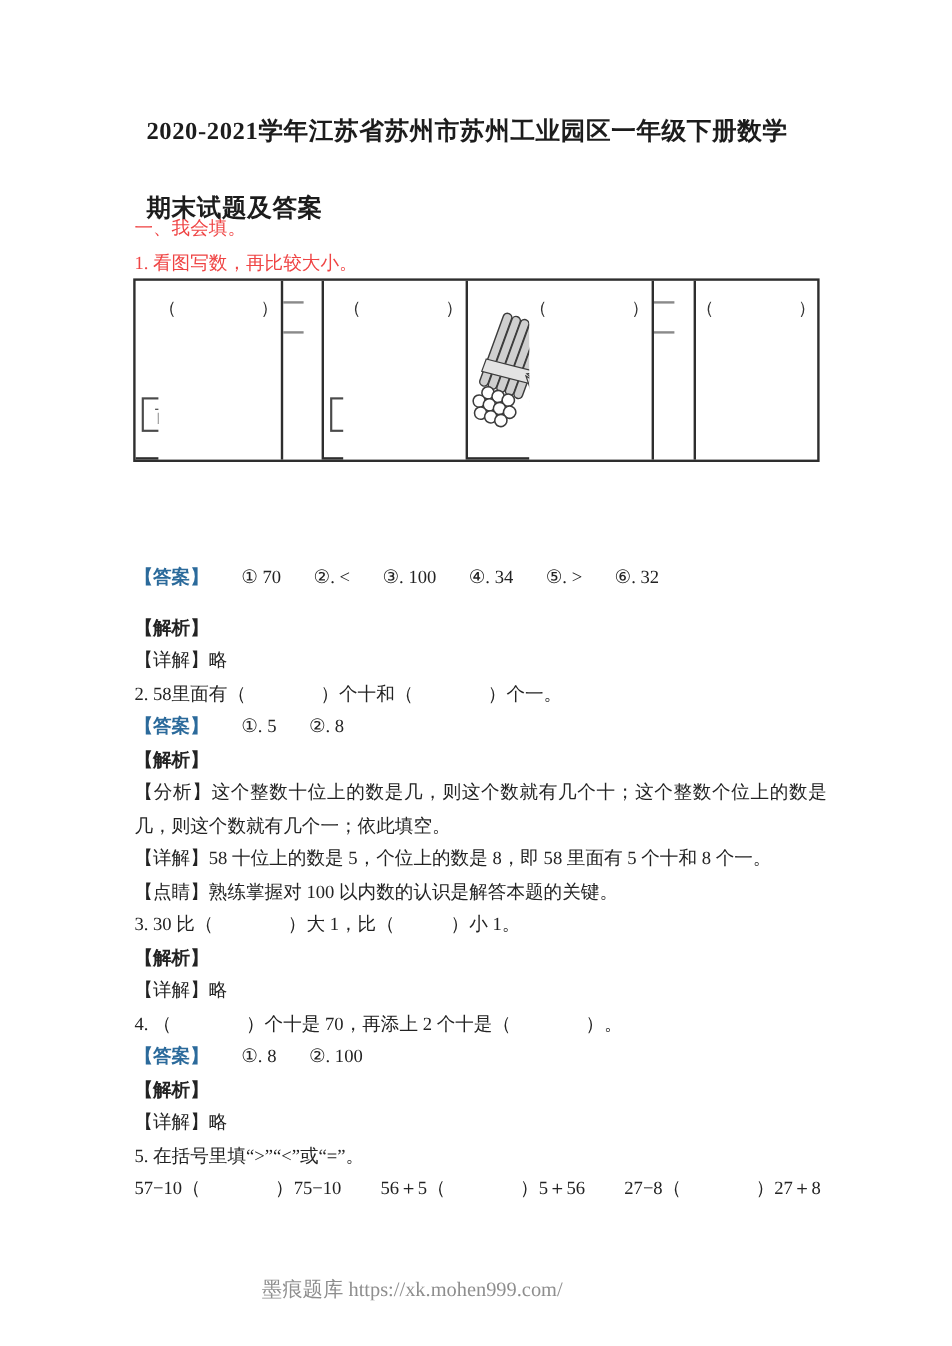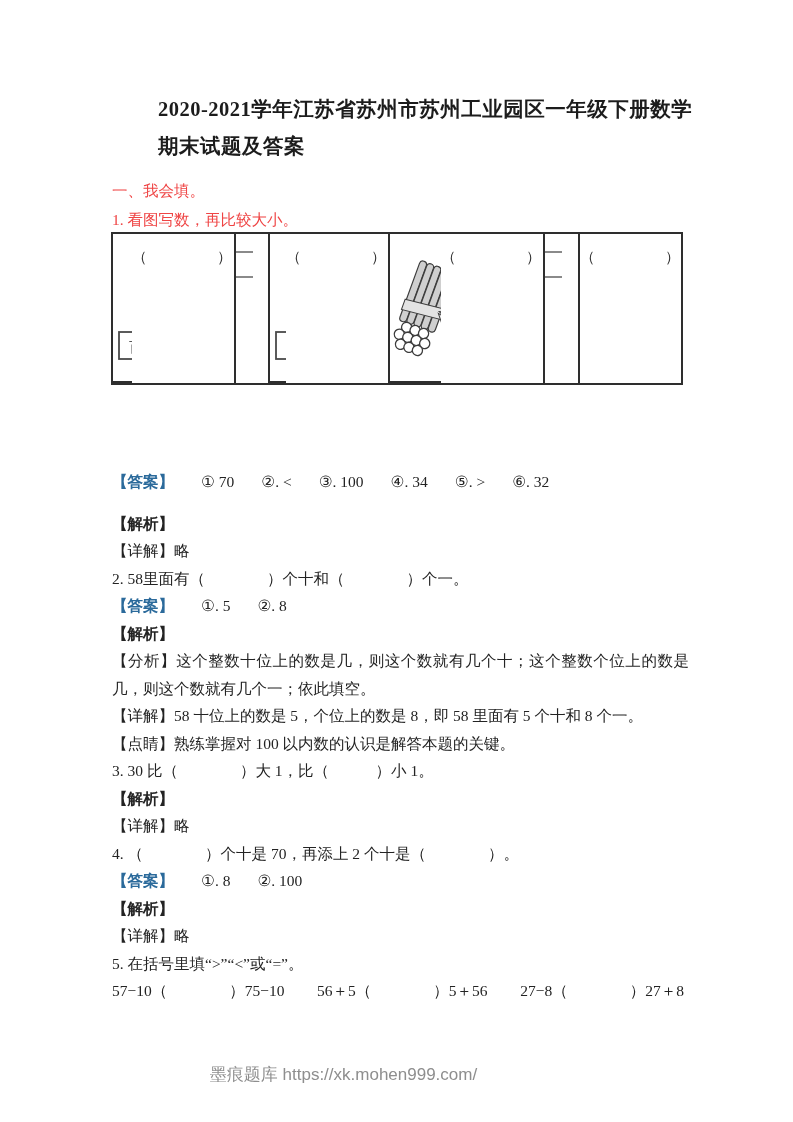--- a/index.html
+++ b/index.html
@@ -2,23 +2,23 @@
 <html style="--label-blue: #2b6a9b; --footer-gray: #8e8e8e;"><head>
 <meta charset="utf-8">
 <style>
   html,body{margin:0;padding:0;}
   body{
     width:793px;height:1122px;background:#ffffff;position:relative;
     font-family:"Liberation Serif","DejaVu Serif",serif;color:#222;
     overflow:hidden;
   }
   .content{position:absolute;left:112px;width:577px;top:0;}
-  .title{position:absolute;left:10px;width:580px;font-weight:bold;font-size:20.5px;color:#1c1c1c;letter-spacing:0.5px;white-space:nowrap;margin-left:36px;}
+  .title{position:absolute;left:10px;width:580px;font-weight:bold;font-size:20.5px;color:#1c1c1c;letter-spacing:0.5px;white-space:nowrap;}
   .title1{top:95px;}
-  .title2{top:132px;}
+  .title2{top:159px;}
   .hline{position:absolute;font-size:15.5px;line-height:20px;color:#ef4444;white-space:nowrap;}
   .sect{top:181px;}
   .q1p{top:210px;}
 
   
   .figtable{position:absolute;top:232px;left:-1px;display:flex;border:2px solid #2e2e2e;background:#fff;}
   .col{display:flex;}
   .col + .col{border-left:2px solid #2e2e2e;}
   .imgcell{height:147px;border-bottom:2px solid #2e2e2e;position:relative;overflow:hidden;}
   .anscell{height:62px;display:flex;justify-content:center;align-items:flex-start;padding-top:14px;font-size:15px;color:#333;letter-spacing:2px;}
@@ -33,21 +33,21 @@
   .flow p{margin:0;font-size:15.5px;line-height:27.5px;color:#232323;}
   .nowrap{white-space:nowrap;}
   .blue{color:var(--label-blue,#2b6a9b);font-weight:bold;}
   .gap-after{margin-bottom:14px !important;}
   .ai{margin-left:27px;}
   .ai.first{}
   .just{text-align:justify;}
   .exprline{display:flex;justify-content:space-between;width:572px;}
 
   .footer{position:absolute;top:1063px;left:0;width:687px;text-align:center;
-    font-family:Liberation Sans, sans-serif;
+    font-family:Liberation Serif, serif;
     font-size:17px;color:var(--footer-gray,#8e8e8e);}
 </style>
 </head>
 <body>
 
 <div class="content">
 
   <div class="title title1">2020-2021学年江苏省苏州市苏州工业园区一年级下册数学</div>
   <div class="title title2">期末试题及答案</div>
 

